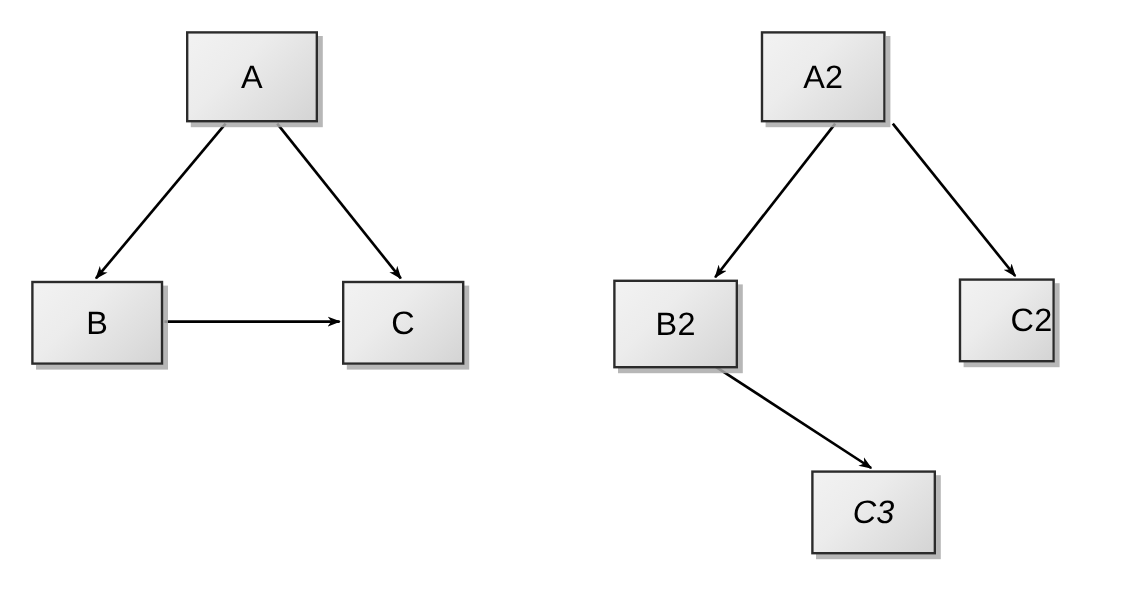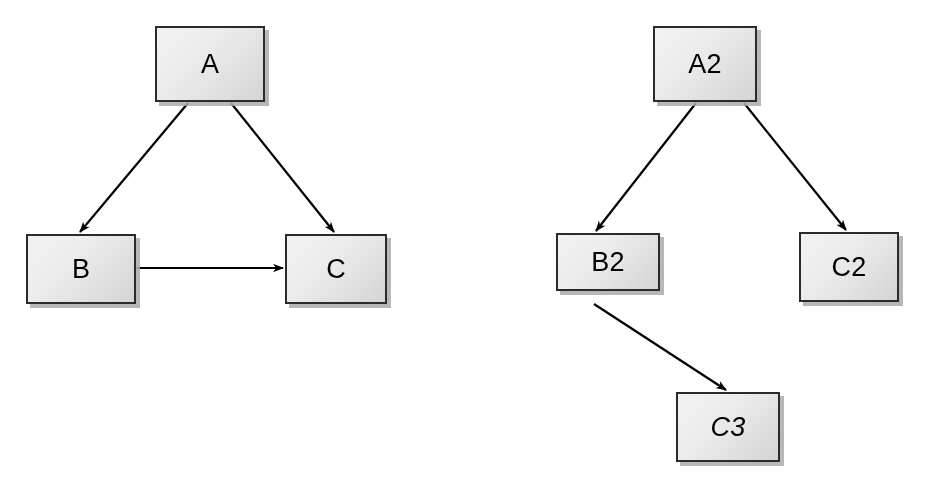--- a/index.html
+++ b/index.html
@@ -71,27 +71,27 @@
   <div id="nodes-group">
       <div class="node" style="left: 155px; top: 26px; width: 110px; height: 76px;">
         <span class="node-label">A</span>
       </div>
       <div class="node" style="left: 26px; top: 234px; width: 110px; height: 70px;">
         <span class="node-label">B</span>
       </div>
       <div class="node" style="left: 285px; top: 234px; width: 102px; height: 70px;">
         <span class="node-label">C</span>
       </div>
-      <div class="node" style="left: 653px; top: 26px; width: 104px; height: 76px;">
+      <div class="node" style="left: 634px; top: 26px; width: 104px; height: 76px;">
         <span class="node-label">A2</span>
       </div>
-      <div class="node" style="left: 556px; top: 233px; width: 104px; height: 58px;">
+      <div class="node" style="left: 511px; top: 233px; width: 104px; height: 74px;">
         <span class="node-label">B2</span>
       </div>
-      <div class="node" style="left: 799px; top: 232px; width: 100px; height: 70px;">
+      <div class="node" style="left: 799px; top: 232px; width: 80px; height: 70px; justify-content: flex-end;">
         <span class="node-label">C2</span>
       </div>
       <div class="node" style="left: 676px; top: 392px; width: 104px; height: 70px; font-style: italic;">
         <span class="node-label">C3</span>
       </div>
     </div>
 
 </div>
 
 </body></html>

